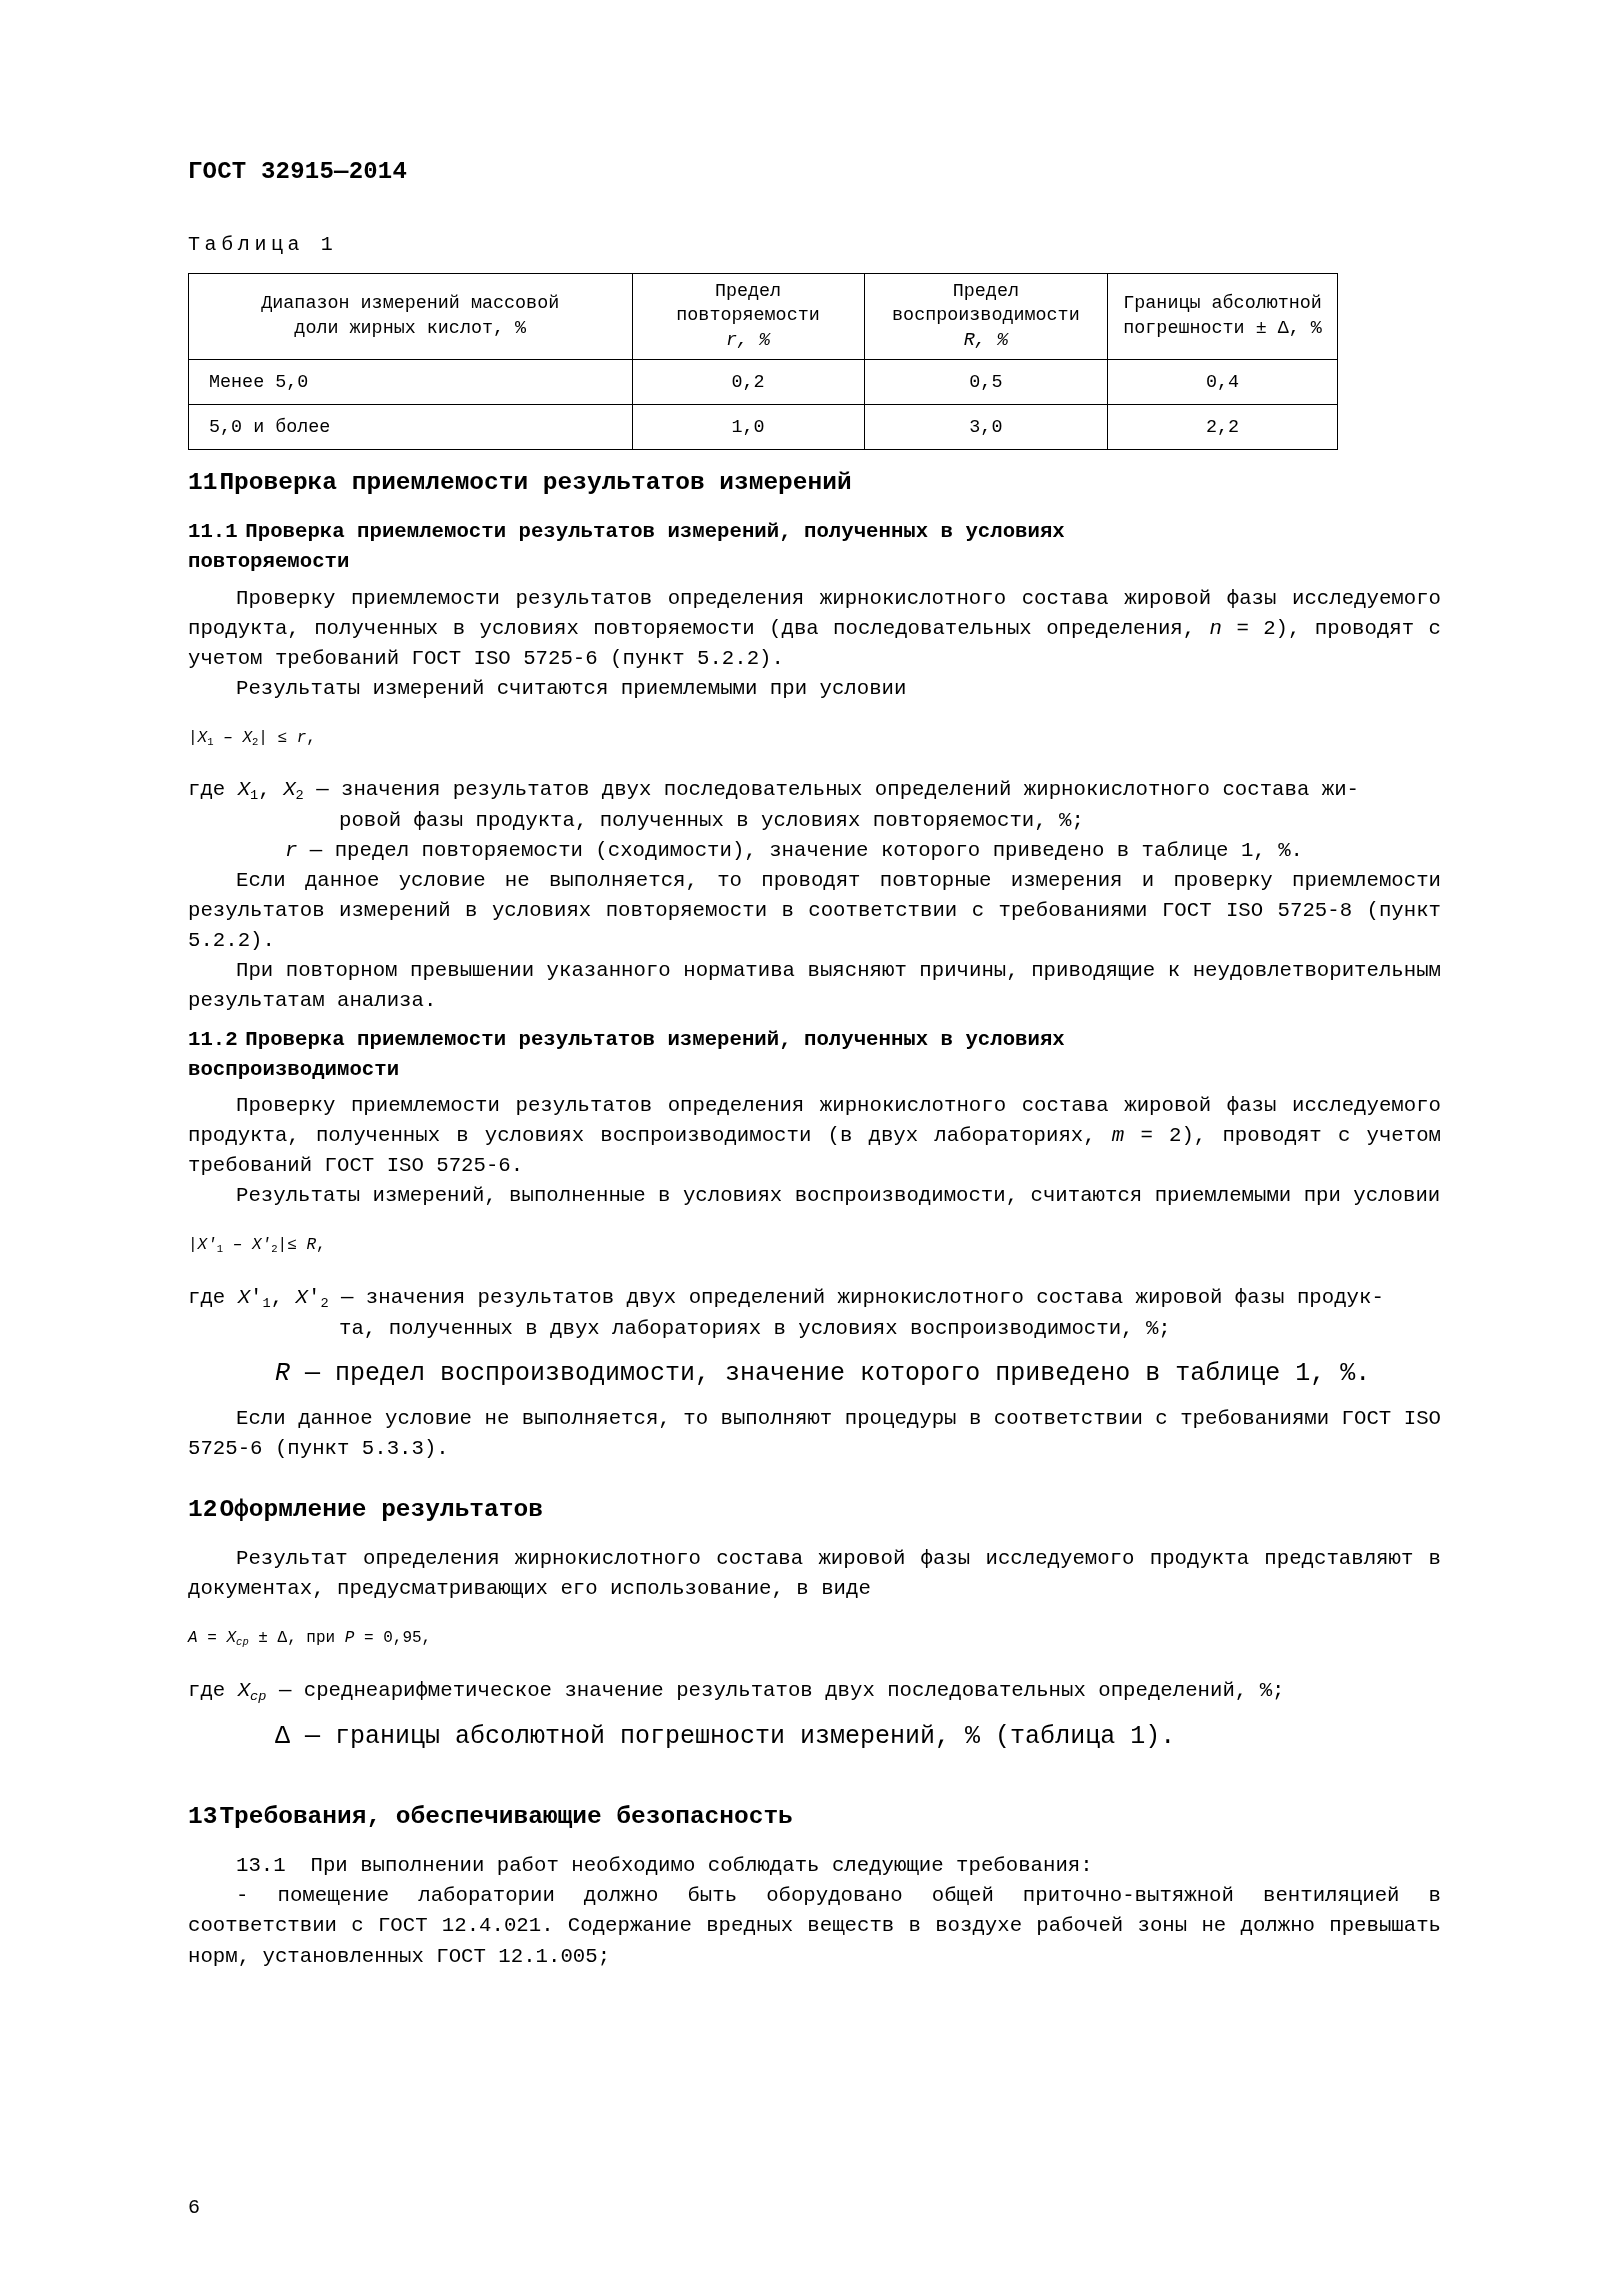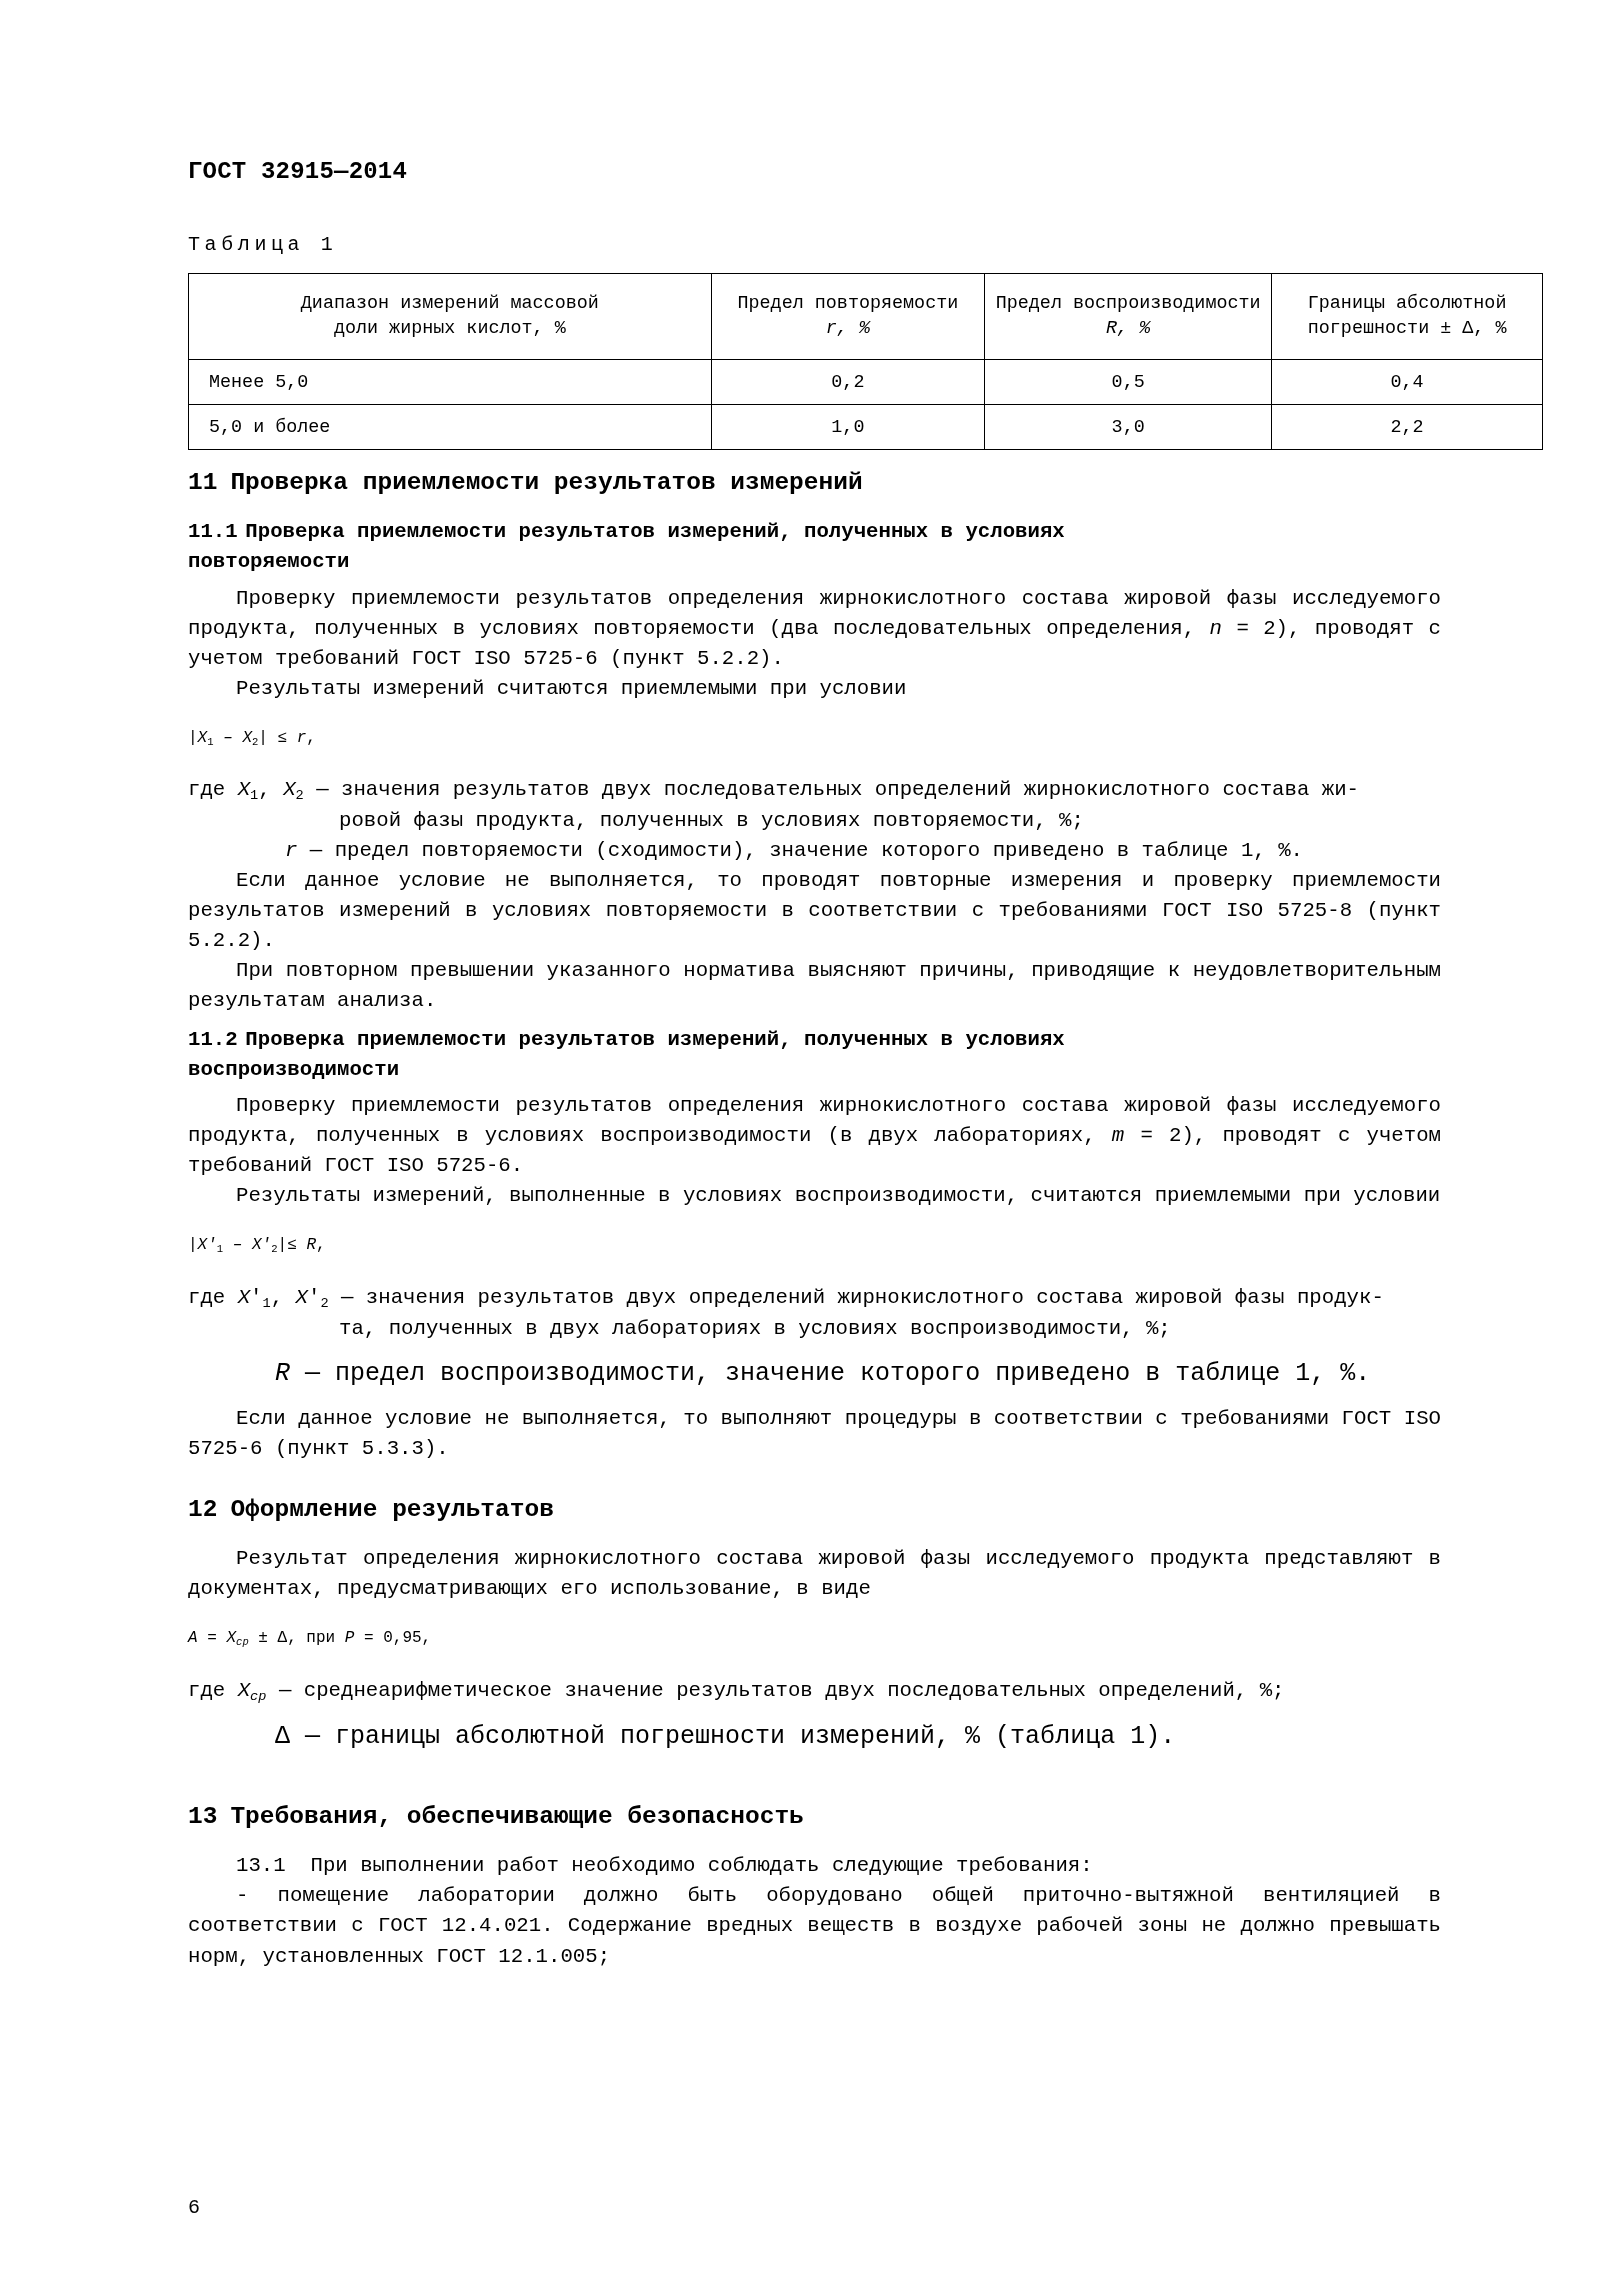--- a/index.html
+++ b/index.html
@@ -40,21 +40,21 @@
     top: 233px;
     font-size: 20px;
     letter-spacing: 4.6px;
   }
 
   
   .data-table {
     position: absolute;
     left: 188px;
     top: 273px;
-    width: 1355px;
+    width: 1150px;
     border-collapse: collapse;
     table-layout: fixed;
   }
   .data-table td,
   .data-table th {
     border: 1.5px solid #000000;
     text-align: center;
     vertical-align: middle;
     font-size: 18.4px;
     font-weight: normal;
@@ -86,21 +86,21 @@
     width: 1253px;
   }
 
   h2.sec {
     font-size: 24.5px;
     font-weight: bold;
     margin: 0 0 0 0;
     padding: 0;
     line-height: 1.2;
   }
-  .sec-num { margin-right: 13px; }
+  .sec-num { margin-right: 2px; }
 
   h3.subsec {
     font-size: 20.7px;
     font-weight: bold;
     margin: 0;
     padding: 0;
     line-height: 1.45;
   }
   .subsec-num { margin-right: 7.7px; }
 

